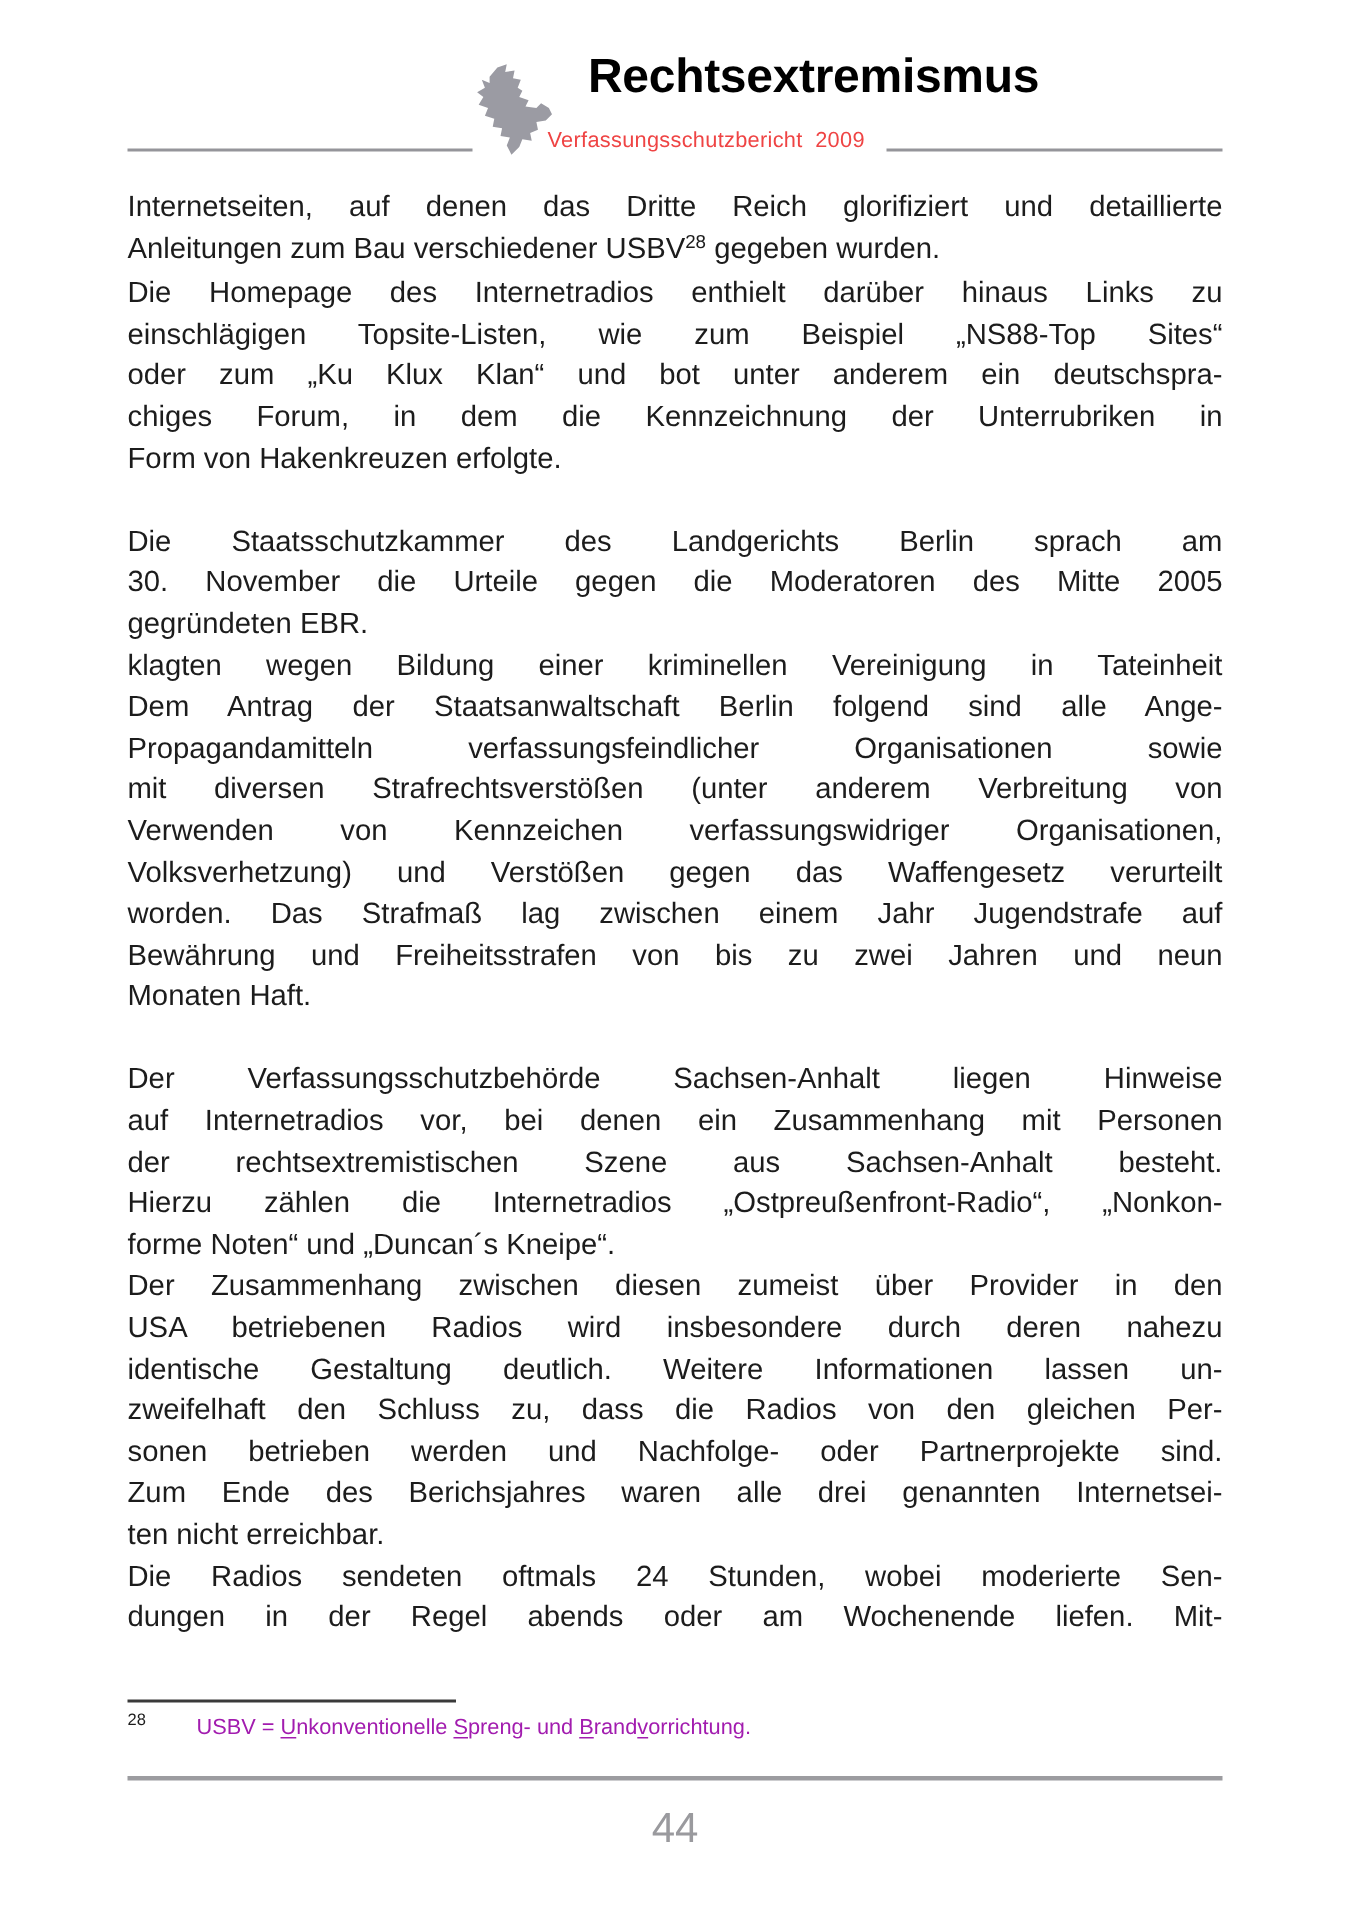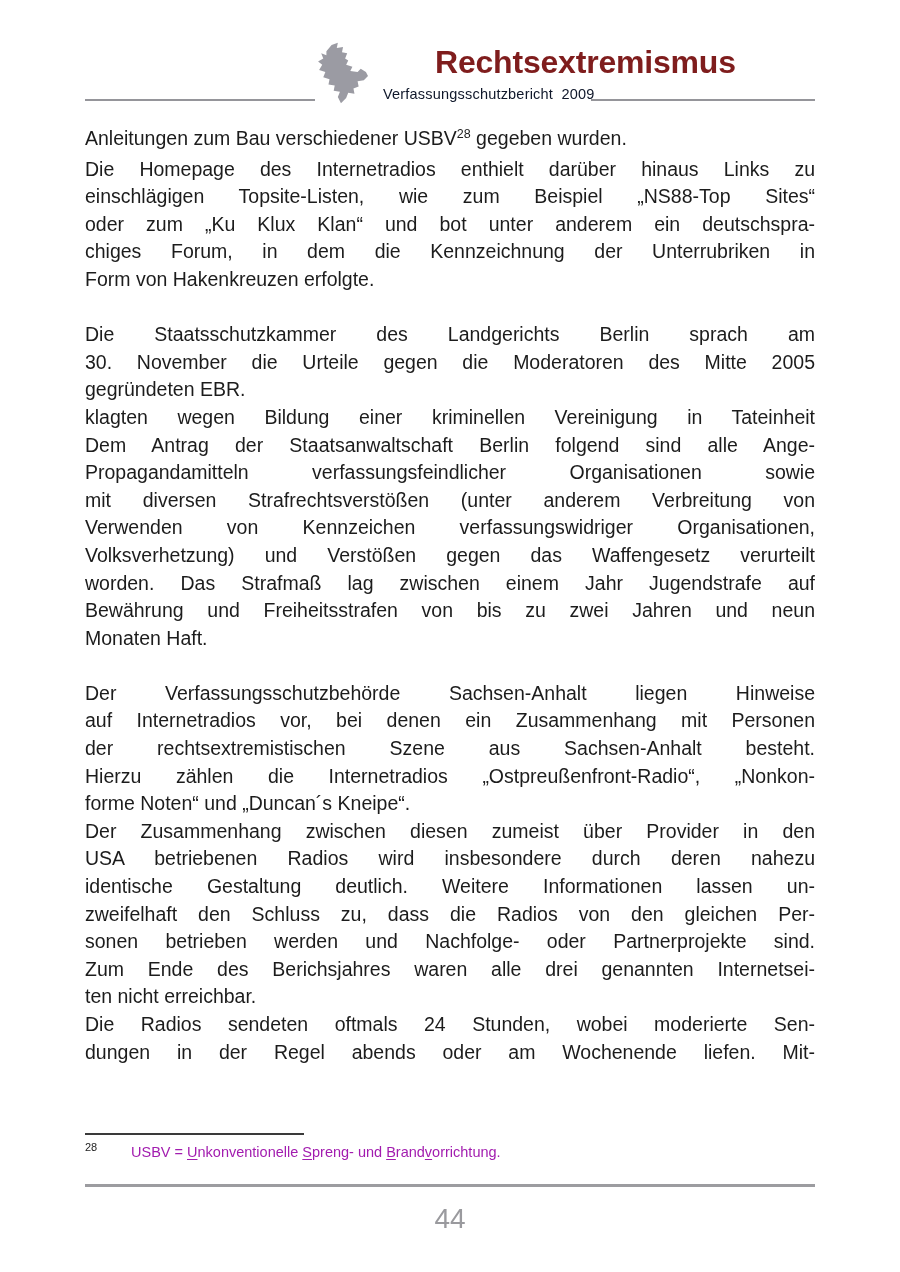--- a/index.html
+++ b/index.html
@@ -13,27 +13,27 @@
   }
   
   .hdr-rule { position: absolute; top: 99px; height: 2px; background: #95959a; }
   .hdr-rule-left  { left: 85px;  width: 230px; }
   .hdr-rule-right { left: 591px; width: 224px; }
   .logo {
     position: absolute; left: 316px; top: 42px;
     width: 52px; height: 62px; fill: #9b9ba3;
   }
   .title {
-    position: absolute; left: 392px; top: 44px;
+    position: absolute; left: 392px; top: 32px;
     font-size: 32px; font-weight: bold; letter-spacing: -0.2px;
-    color: #7f1d1d; white-space: pre; margin-left: 43px;
+    color: #000000; white-space: pre;
   }
   .subtitle {
     position: absolute; left: 365px; top: 86px;
-    font-size: 14.5px; color: #0f172a; white-space: pre; letter-spacing: 0.2px; margin-left: 18px;
+    font-size: 14.5px; color: #ef4444; white-space: pre; letter-spacing: 0.2px;
   }
   
   .body {
     position: absolute; left: 85px; top: 125px; width: 730px;
     font-size: 19.5px; line-height: 27.6px; color: #1c1c1c;
   }
   .para { margin: 0 0 27.6px 0; }
   .para:last-child { margin-bottom: 4px; }
   .line { text-align: justify; text-align-last: justify; text-justify: inter-word; }
   .line.last { text-align-last: left; }
@@ -79,20 +79,21 @@
              L35,23 L33,27 L40,28 L43,25 L48,28 L50,32 L46,36 L40,37 L41,42
              L36,44 L37,49 L31,48 L29,53 L24,58 L21,52 L23,47 L17,46 L18,41
              L12,40 L13,35 L7,33 L9,28 L3,26 L6,21 L2,18 L7,15 L5,10 L10,12 Z"></path>
   </svg>
 
   <div class="title">Rechtsextremismus</div>
   <div class="subtitle">Verfassungsschutzbericht  2009</div>
 
   <div class="body">
       <div class="para">
+        <div class="line"><span>Internetseiten, auf denen das Dritte Reich glorifiziert und detaillierte</span></div>
         <div class="line last"><span>Anleitungen zum Bau verschiedener USBV</span><span class="sup">28</span><span> gegeben wurden.</span></div>
         <div class="line"><span>Die Homepage des Internetradios enthielt darüber hinaus Links zu</span></div>
         <div class="line"><span>einschlägigen Topsite-Listen, wie zum Beispiel „NS88-Top Sites“</span></div>
         <div class="line"><span>oder zum „Ku Klux Klan“ und bot unter anderem ein deutschspra-</span></div>
         <div class="line"><span>chiges Forum, in dem die Kennzeichnung der Unterrubriken in</span></div>
         <div class="line last"><span>Form von Hakenkreuzen erfolgte.</span></div>
       </div>
       <div class="para">
         <div class="line"><span>Die Staatsschutzkammer des Landgerichts Berlin sprach am</span></div>
         <div class="line"><span>30. November die Urteile gegen die Moderatoren des Mitte 2005</span></div>

